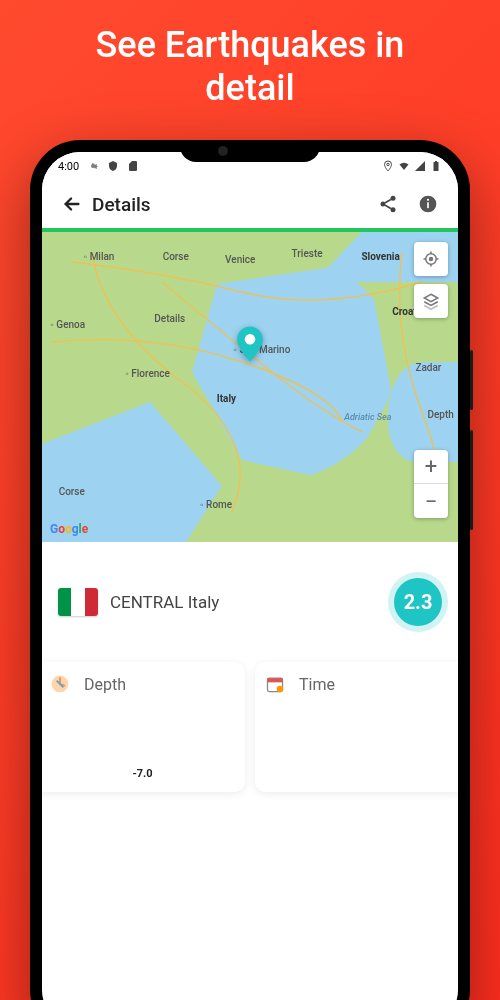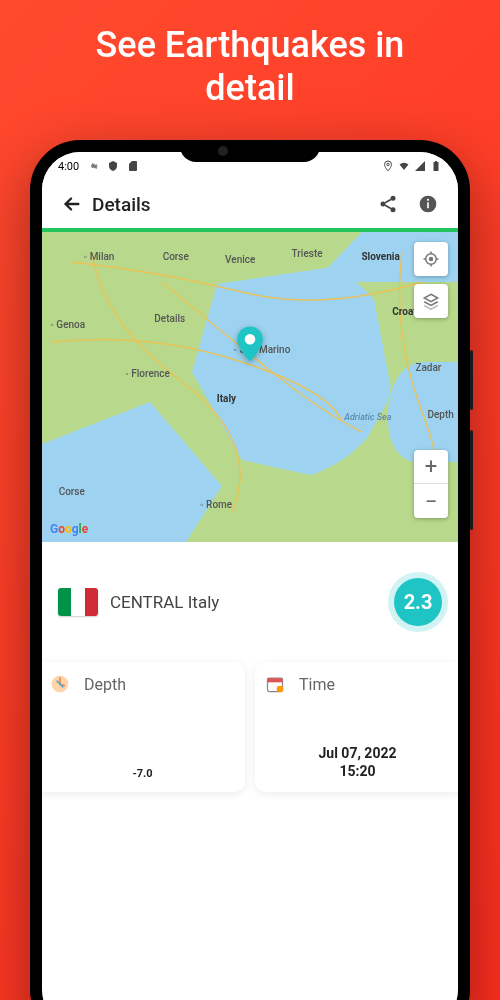--- a/index.html
+++ b/index.html
@@ -207,20 +207,17 @@
       </div>
       <div class="card">
         <div class="card-hdr">
           <span class="ico"><svg viewBox="0 0 24 24">
                 <rect x="3" y="5" width="18" height="16" rx="2" fill="#fff" stroke="#888" stroke-width="1.5"></rect>
                 <rect x="3" y="5" width="18" height="5" fill="#d55"></rect>
                 <circle cx="18" cy="18" r="4" fill="#f90"></circle>
               </svg></span>
           <span>Time</span>
         </div>
-        <div class="card-val sm">
-          <span>Jul 07, 2022</span><br><span>15:20</span>
-        </div>
       </div>
     </div>
 
   </div>
 </div>
 
 </body></html>

